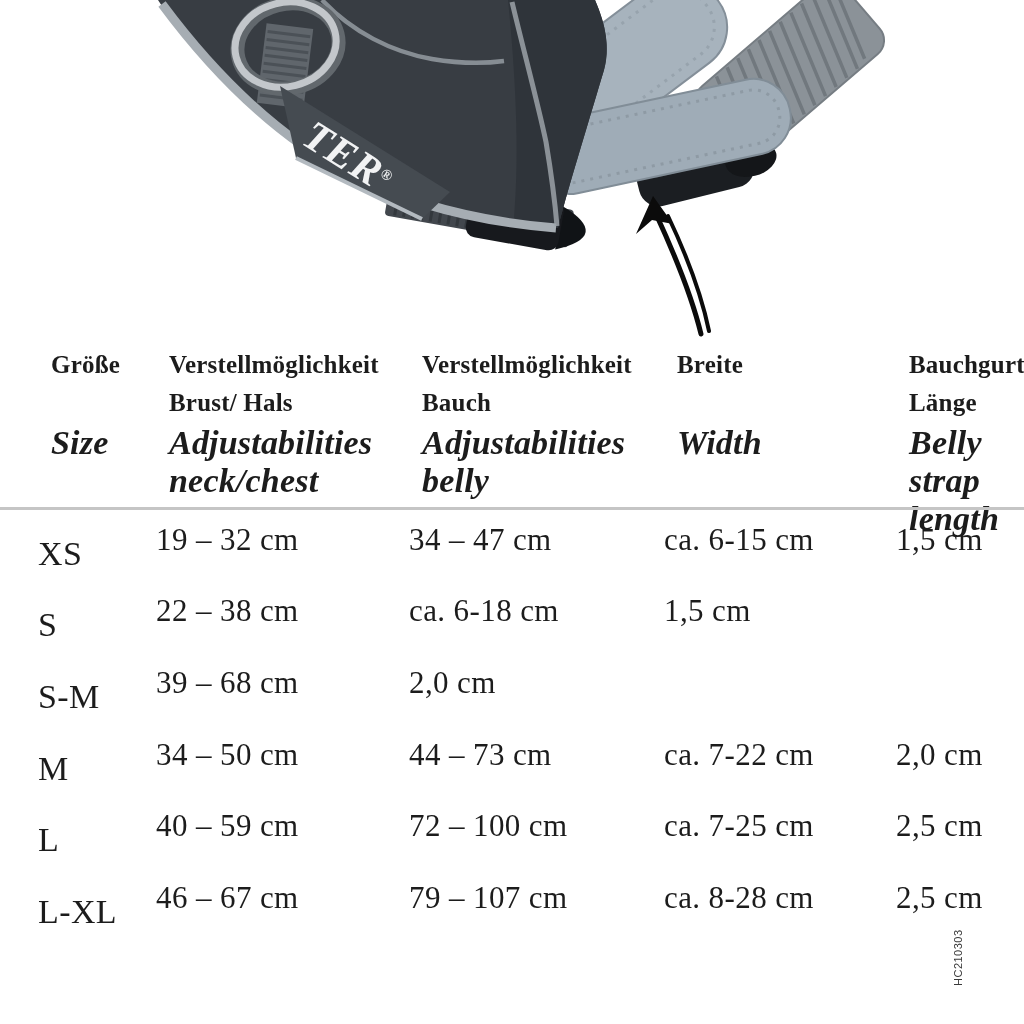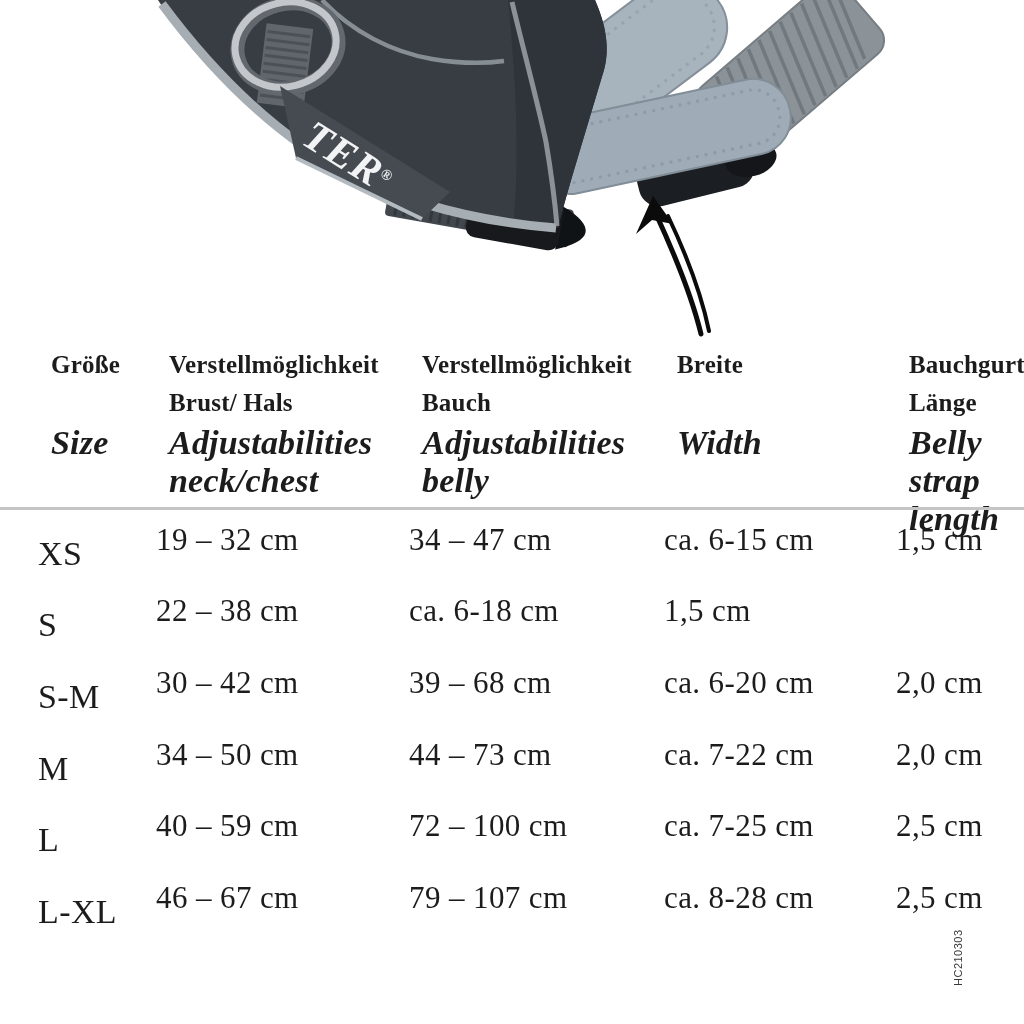--- a/index.html
+++ b/index.html
@@ -150,23 +150,21 @@
       <div class="cell">1,5 cm</div>
     </div>
     <div class="trow">
       <div class="cell size">S</div>
       <div class="cell">22 – 38 cm</div>
       <div class="cell">ca. 6-18 cm</div>
       <div class="cell">1,5 cm</div>
     </div>
     <div class="trow">
       <div class="cell size">S-M</div>
-      <div class="cell">30 – 42 cm</div>
       <div class="cell">39 – 68 cm</div>
-      <div class="cell">ca. 6-20 cm</div>
       <div class="cell">2,0 cm</div>
     </div>
     <div class="trow">
       <div class="cell size">M</div>
       <div class="cell">34 – 50 cm</div>
       <div class="cell">44 – 73 cm</div>
       <div class="cell">ca. 7-22 cm</div>
       <div class="cell">2,0 cm</div>
     </div>
     <div class="trow">

